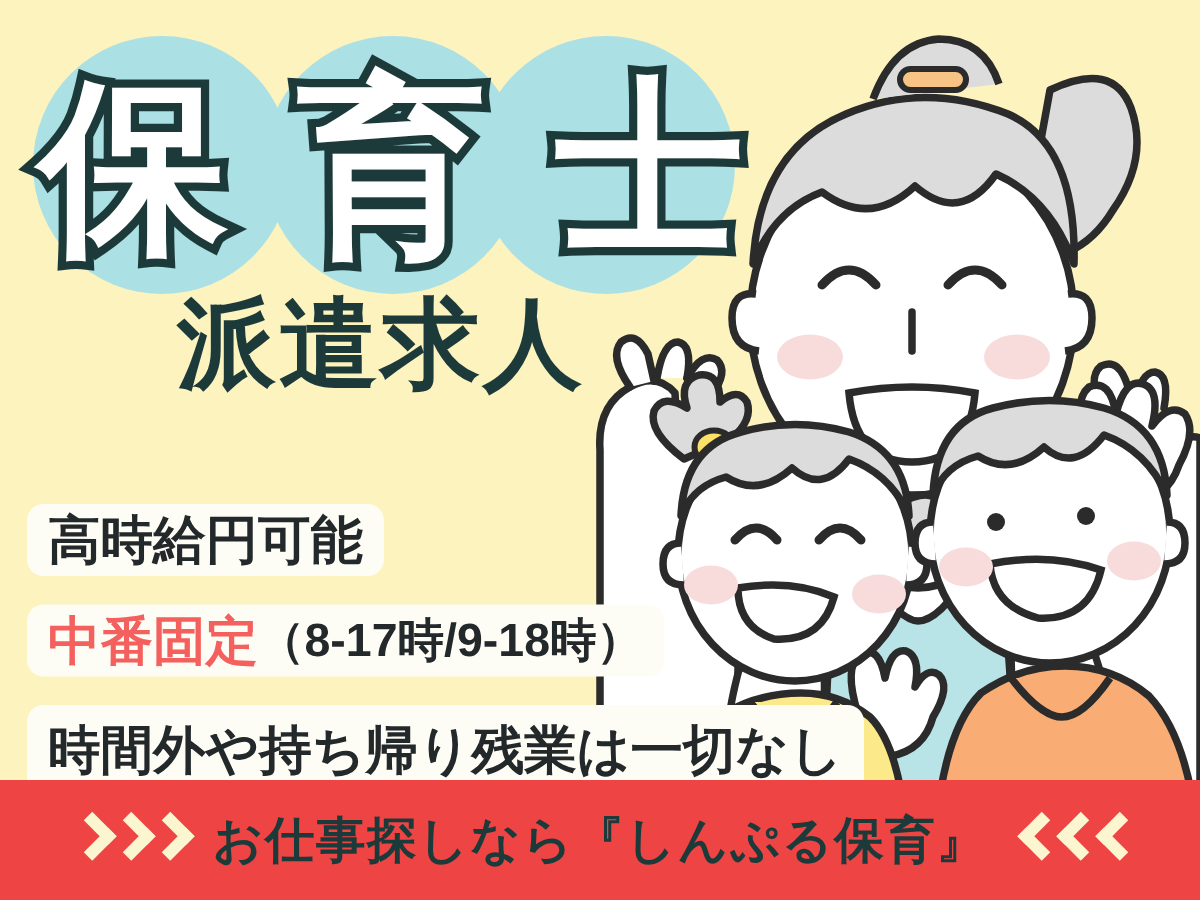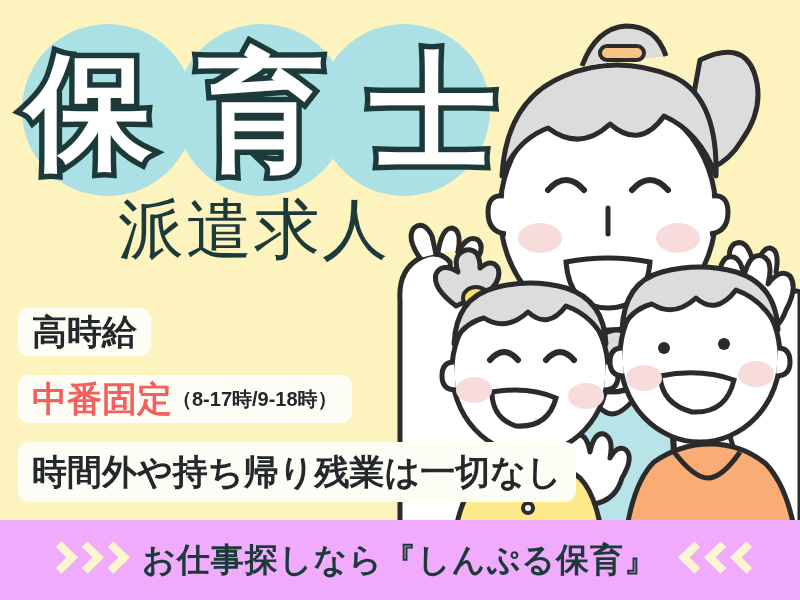--- a/index.html
+++ b/index.html
@@ -37,48 +37,49 @@
     -webkit-text-stroke:11px #1D3A3A;
     paint-order:stroke fill;
     letter-spacing:0px;
     white-space:nowrap;
   }
   #title-main span { display:inline-block; }
 
   #title-sub {
     position:absolute; left:118px; top:196px;
     font-size:66px; line-height:1;
-    font-weight:normal;
+    font-weight:bold;
     color:#1D3A3A;
     letter-spacing:2px;
     white-space:nowrap;
   }
 
   
   .pill {
     position:absolute;
     background:#FDFDF5;
     border-radius:11px;
     display:flex; align-items:center;
     padding:0 14px;
     white-space:nowrap;
     font-weight:bold;
     color:#23282B;
+    margin-top:28px;
   }
   #pill1 { left:18px; top:308px; height:48px; font-size:35px; }
   #pill2 { left:18px; top:375px; height:48px; font-size:35px; }
   #pill3 { left:18px; top:442px; height:60px; font-size:35px; }
   .hl { color:#F4605E; }
   .big { font-size:41px; }
-  .small { font-size:20px; }
+  .small { font-size:31px; }
 
   
   #bottombar {
     position:absolute; left:0; top:520px; width:800px; height:80px;
-    background:#f0abfc;
+    background:#ef4444;
     display:flex; align-items:center; justify-content:center;
   }
   .chevs { display:flex; gap:6px; }
   .chev {
     width:20px; height:34px;
     position:relative;
   }
   .chev::before {
     content:""; position:absolute; left:2px; top:3px;
     width:15px; height:15px;
@@ -242,20 +243,21 @@
   <div id="title-main">
     <span>保</span>
     <span>育</span>
     <span>士</span>
   </div>
 
   <div id="title-sub">派遣求人</div>
 
   <div class="pill" id="pill1">
     <span>高時給</span>
+    <span>円可能</span>
   </div>
 
   <div class="pill" id="pill2">
     <span class="hl">中番固定</span>
     <span class="small">（8-17時/9-18時）</span>
   </div>
 
   <div class="pill" id="pill3">
     <span>時間外や持ち帰り残業は一切なし</span>
   </div>

